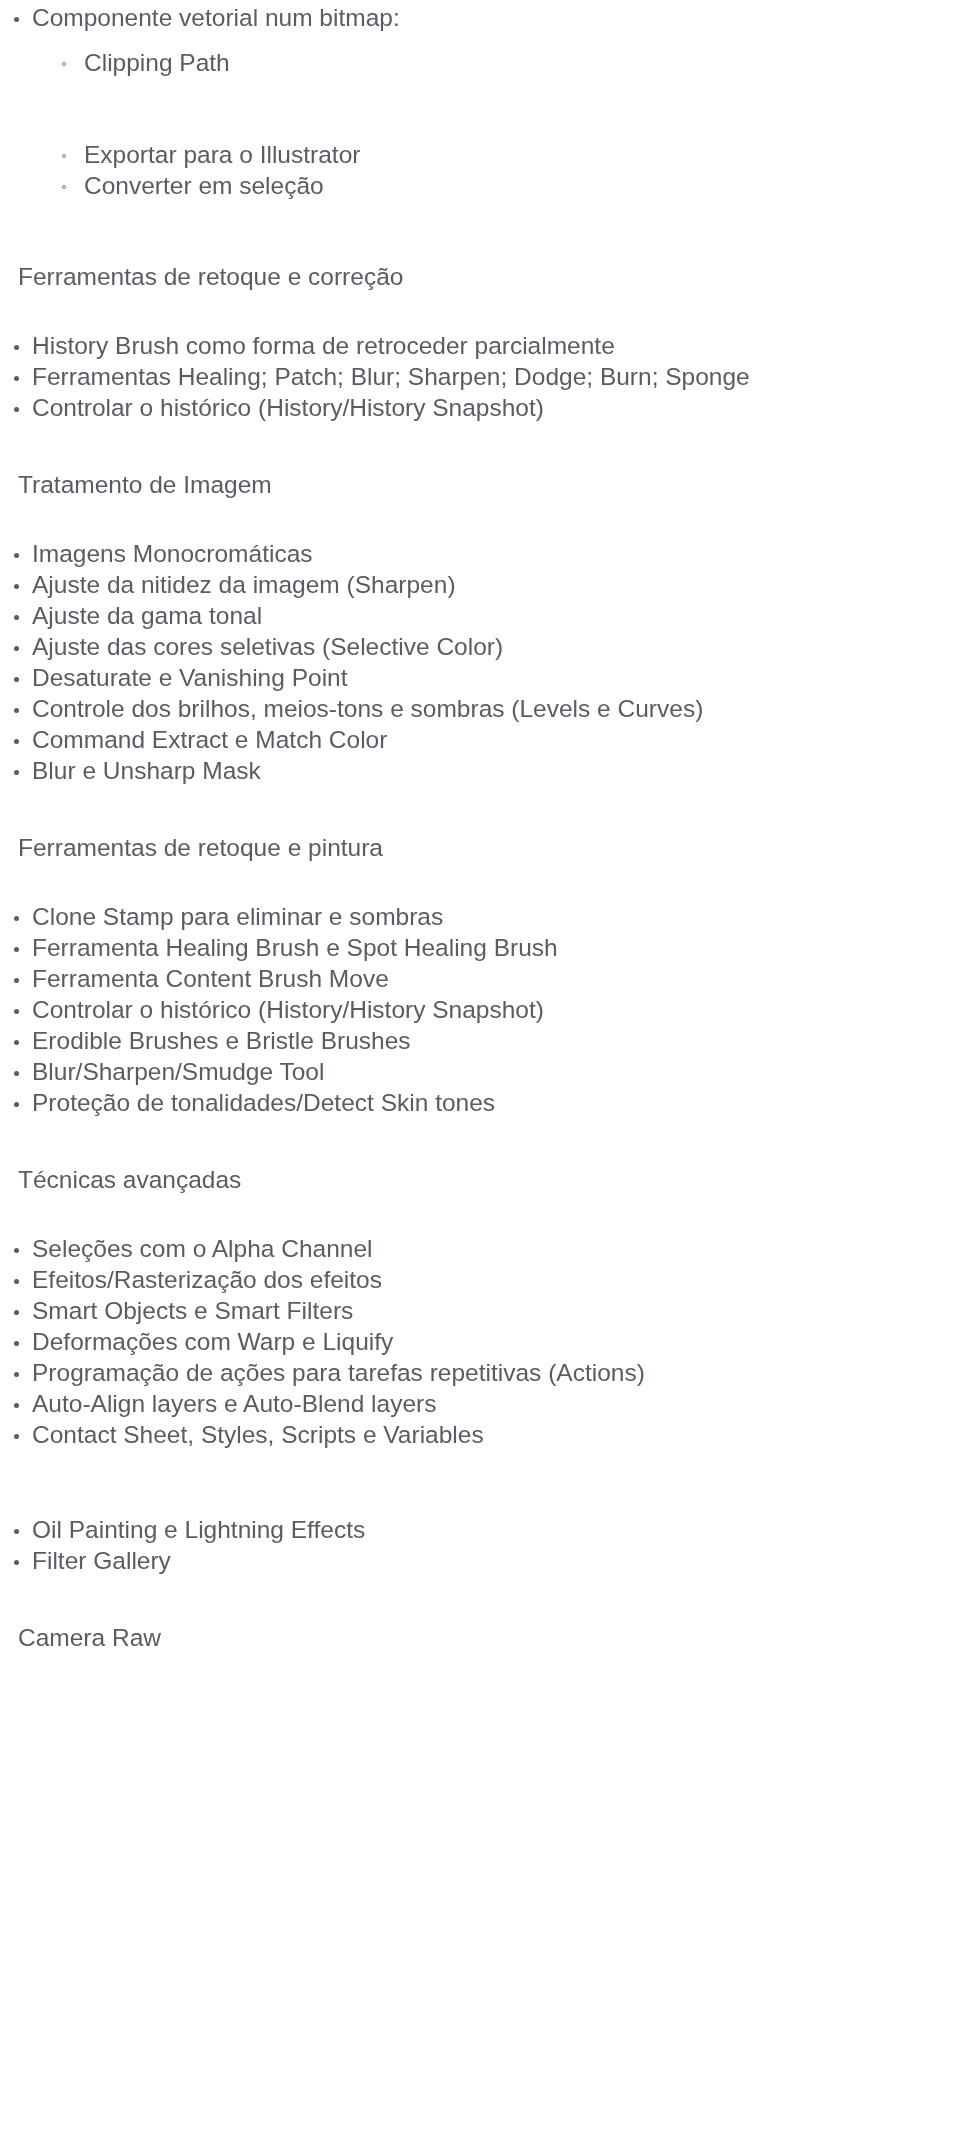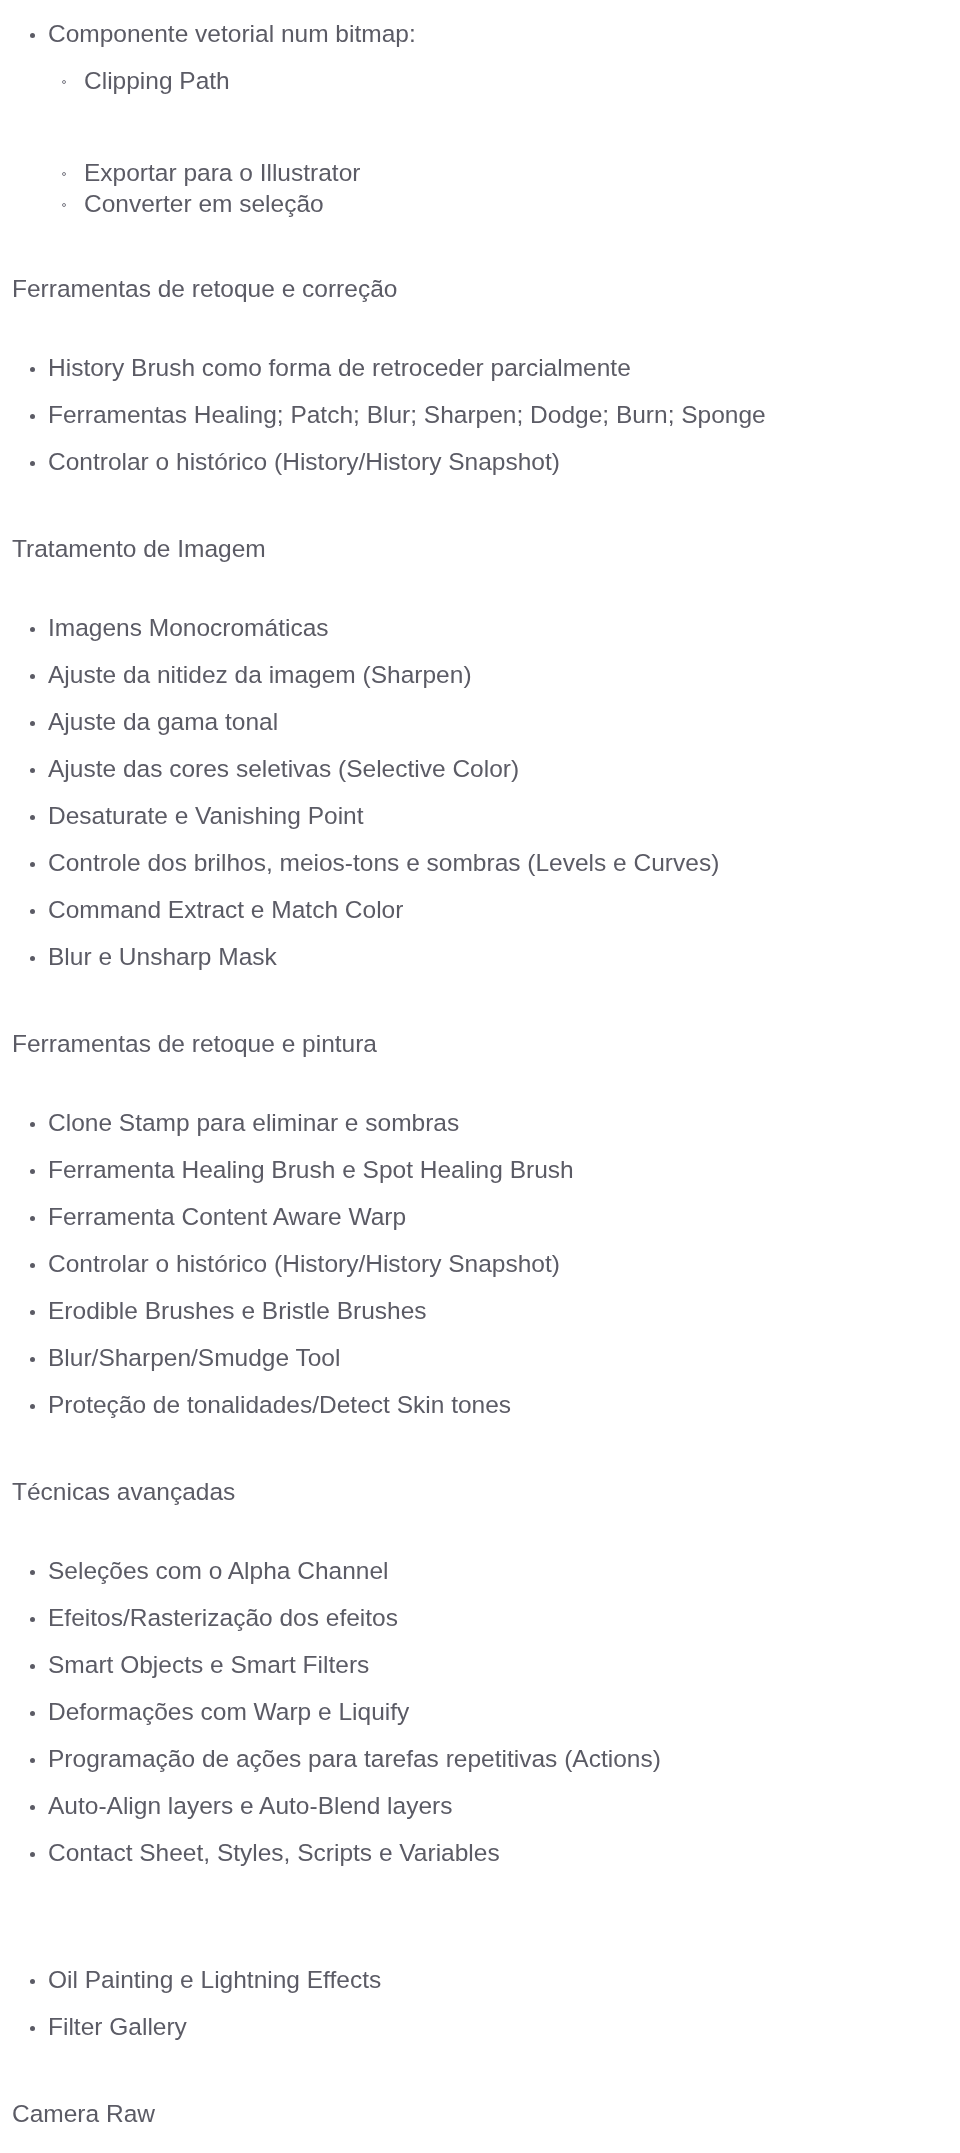--- a/index.html
+++ b/index.html
@@ -24,38 +24,38 @@
   .content {
     padding-left: 4px;
     padding-top: 2px;
   }
 
   
   .section-head {
     font-size: 24.5px;
     line-height: 31px;
     color: #5b5b65;
-    margin: 4px;
+    margin: 10px;
     padding: 0 0 0 4px;
     white-space: nowrap;
   }
 
   
   ul.lvl1 {
     list-style: none;
     margin: 0;
     padding: 0;
   }
   ul.lvl1 > li {
     position: relative;
     font-size: 24.5px;
     line-height: 31px;
     color: #5b5b65;
     padding-left: 28px;
-    margin: 16px;
+    margin: 0;
     white-space: nowrap;
   }
   ul.lvl1 > li::before {
     content: "";
     position: absolute;
     left: 10px;
     top: 15px;
     width: 5px;
     height: 5px;
     border-radius: 50%;
@@ -144,21 +144,21 @@
 
     <div class="gap-xl"></div>
 
     <div class="section-head">Ferramentas de retoque e pintura</div>
 
     <div class="gap-md"></div>
 
     <ul class="lvl1">
       <li>Clone Stamp para eliminar e sombras</li>
       <li>Ferramenta Healing Brush e Spot Healing Brush</li>
-      <li>Ferramenta Content Aware Warp</li>
+      <li>Ferramenta Content Brush Move</li>
       <li>Controlar o histórico (History/History Snapshot)</li>
       <li>Erodible Brushes e Bristle Brushes</li>
       <li>Blur/Sharpen/Smudge Tool</li>
       <li>Proteção de tonalidades/Detect Skin tones</li>
     </ul>
 
     <div class="gap-xl"></div>
 
     <div class="section-head">Técnicas avançadas</div>
 

